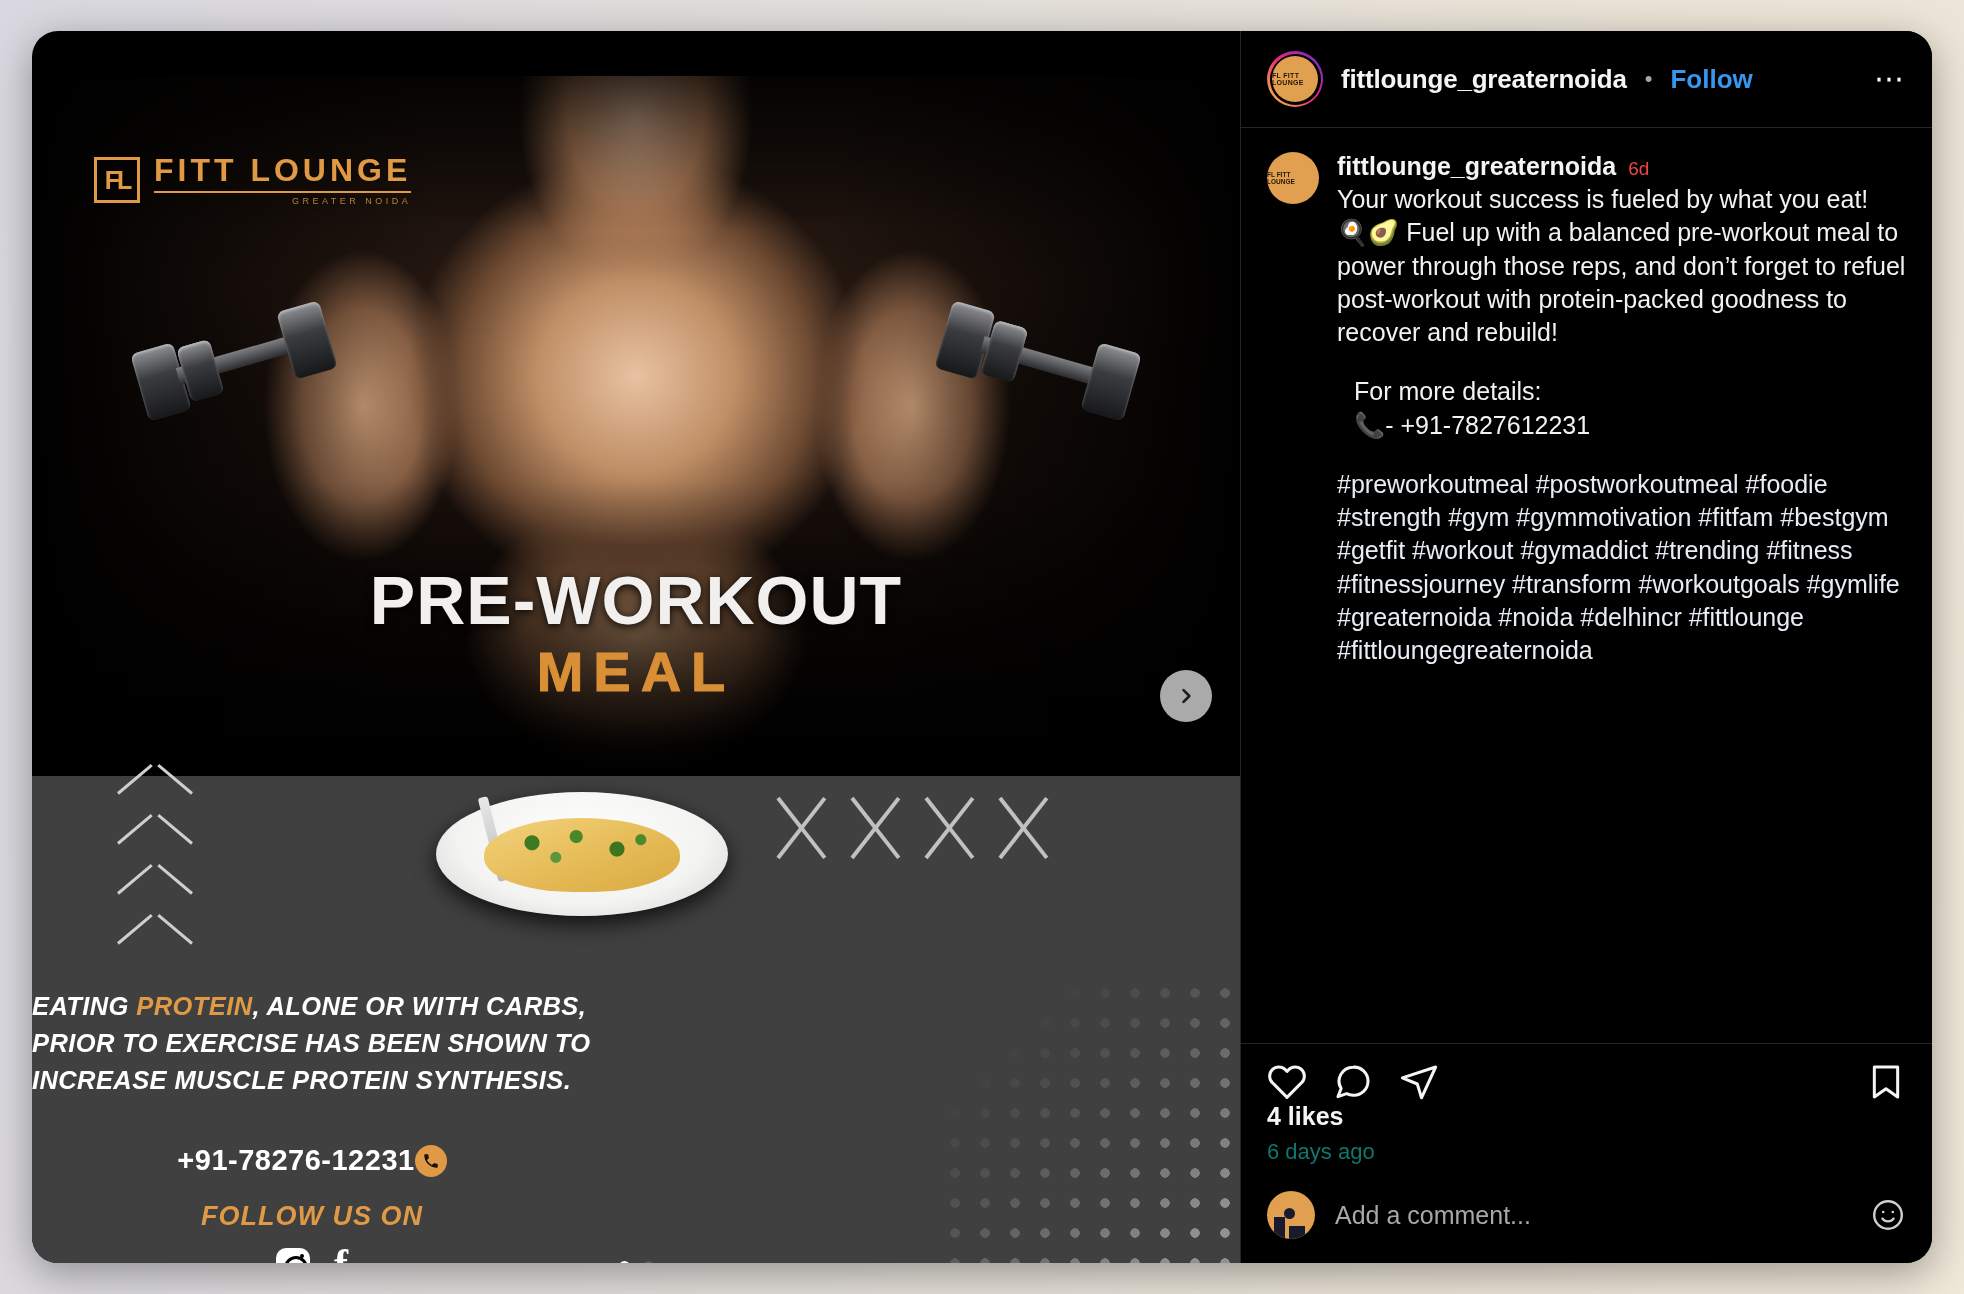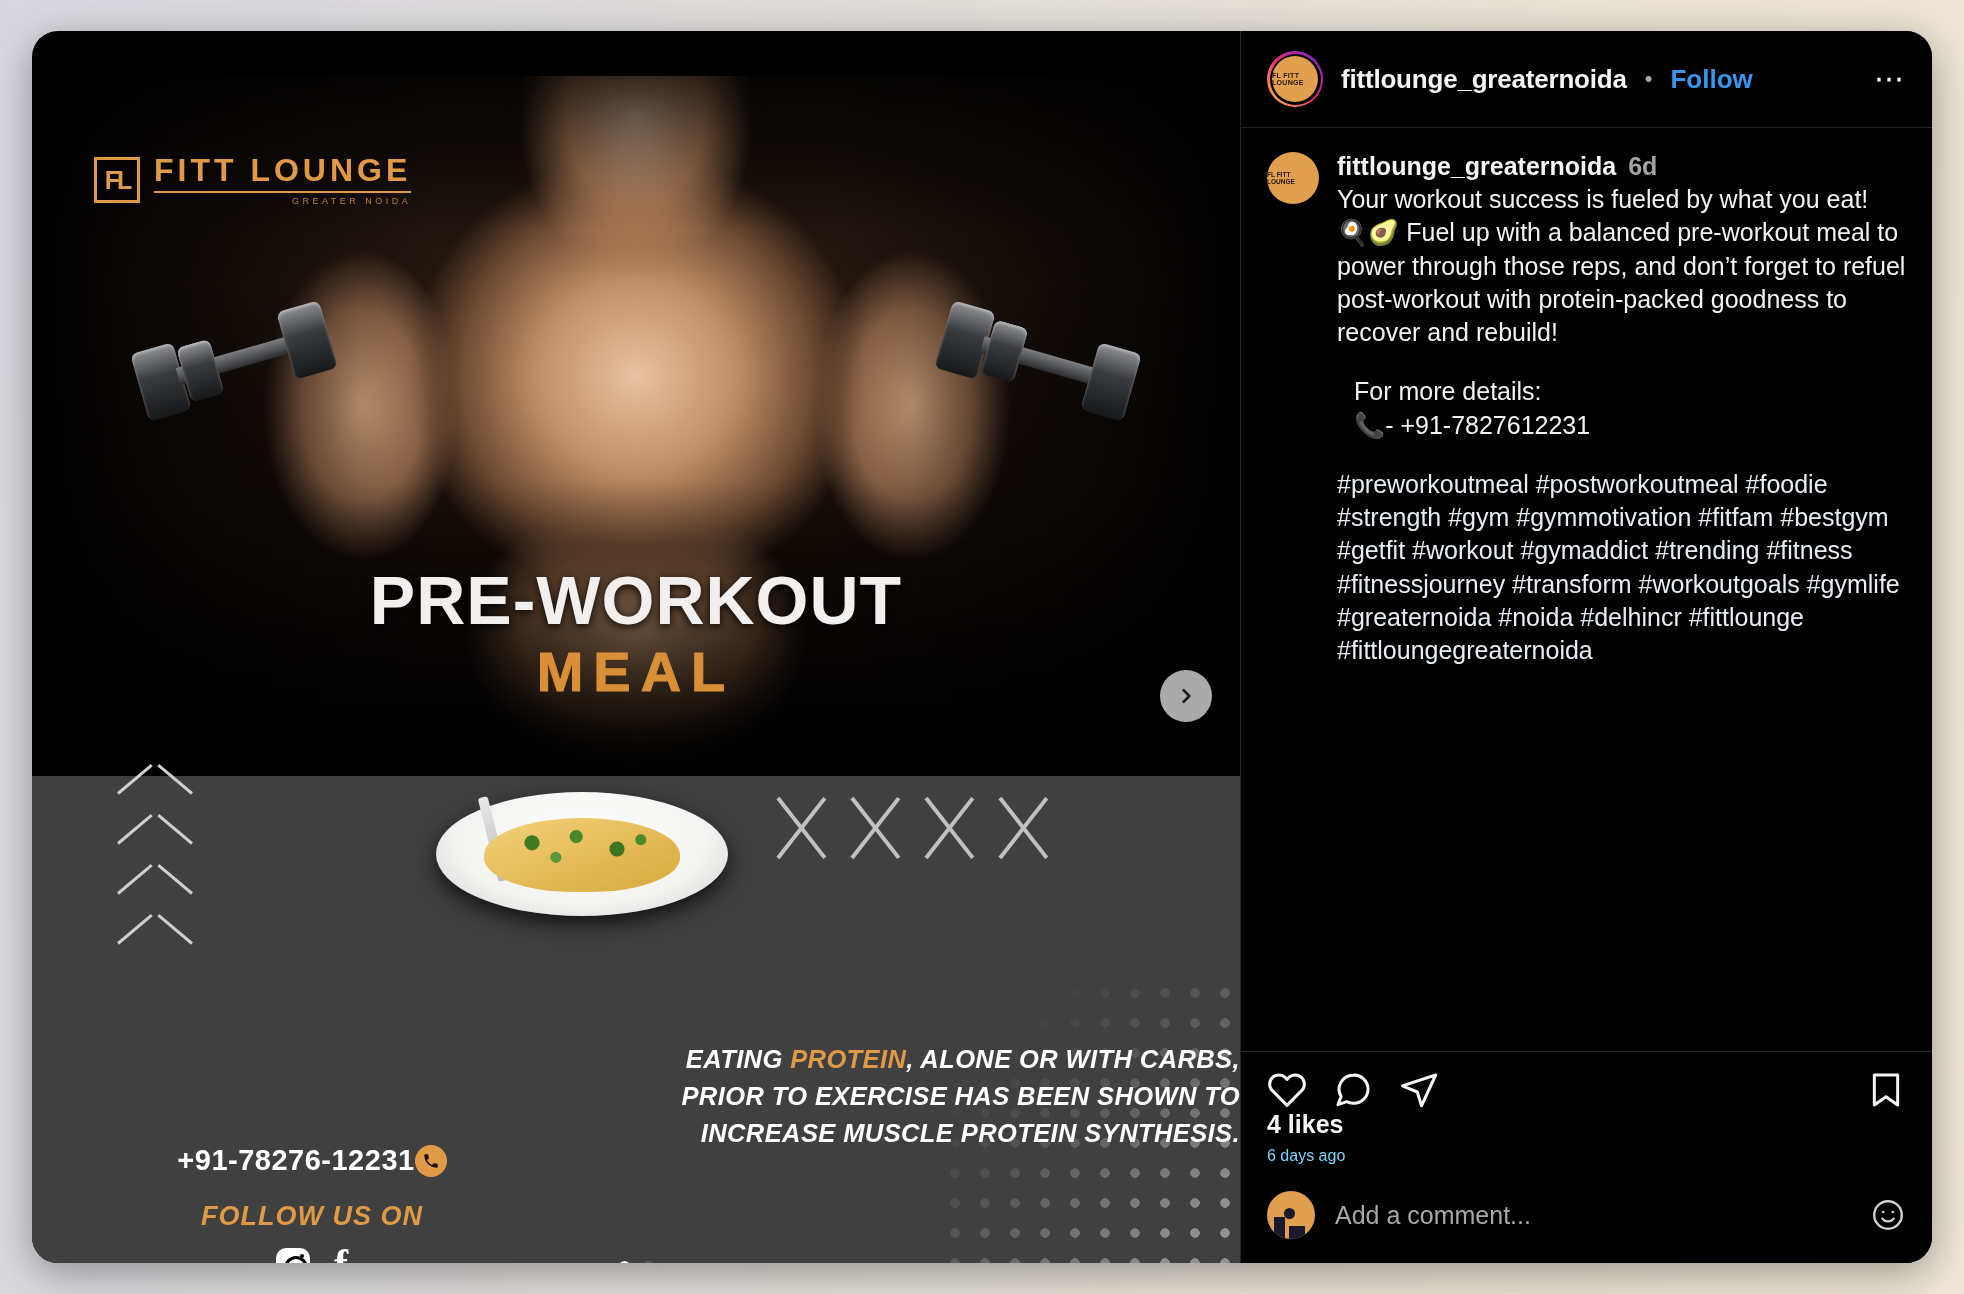--- a/index.html
+++ b/index.html
@@ -132,21 +132,21 @@
       radial-gradient(circle at 84% 34%, #4a8a2c 0 5px, transparent 6px);
   }
   .fork {
     position: absolute; left: 52px; top: 4px; width: 10px; height: 86px;
     background: linear-gradient(180deg,#e8e8ea,#b9b9bd); border-radius: 3px;
     transform: rotate(-14deg);
   }
 
   
   .body-copy {
-    position: absolute; left: 0; right: 0; top: 965px; text-align: right; z-index: 6;
+    position: absolute; left: 0; right: 0; top: 912px; text-align: left; z-index: 6;
     color: #ffffff; font-size: 25.5px; font-weight: 700; font-style: italic;
     line-height: 1.45; letter-spacing: .4px;
   }
   .body-copy .hl { color: #e09a45; }
 
   
   .contact {
     position: absolute; left: 0; width: 560px; top: 1068px; z-index: 6; text-align: center;
   }
   .phone-row {
@@ -264,37 +264,37 @@
   }
   .cap-row { display: flex; gap: 18px; }
   .cap-avatar {
     width: 52px; height: 52px; border-radius: 50%; flex: none;
     background: #e0a04f; display: flex; align-items: center; justify-content: center;
     font-size: 6.5px; font-weight: 700; color: #241605;
   }
   .cap-text { flex: 1; }
   .cap-line1 { margin-bottom: 2px; }
   .cap-user { color: #f5f5f5; font-size: 25px; font-weight: 700; }
-  .cap-time { color: #a3a3a3; font-size: 25px; margin-left: 12px; font-weight: bold; }
+  .cap-time { color: #ef4444; font-size: 19px; margin-left: 12px; }
   .cap-body {
     color: #f2f2f2; font-size: 25px; line-height: 1.33; white-space: pre-wrap;
   }
   .cap-tags {
     color: #e8edf5; font-size: 25px; line-height: 1.33; margin-top: 26px; white-space: pre-wrap;
   }
   .cap-details { margin-top: 26px; color: #f2f2f2; font-size: 25px; line-height: 1.33; white-space: pre-wrap; margin-left: 17px; }
 
   .side-actions {
     border-top: 1px solid #262626; padding: 18px 26px 0 26px; flex: none;
   }
   .act-row { display: flex; align-items: center; gap: 26px; }
   .act-icon { cursor: pointer; display: flex; }
   .act-spacer { flex: 1; }
   .likes { color: #f5f5f5; font-size: 25px; font-weight: 700; }
-  .ago { color: #7dd3fc; font-size: 16px; margin-top: 8px; }
+  .ago { color: #0f766e; font-size: 22px; margin-top: 8px; }
 
   .comment-bar {
     display: flex; align-items: center; gap: 20px;
     padding: 26px 26px 24px 26px; flex: none;
   }
   .cb-avatar {
     width: 48px; height: 48px; border-radius: 50%; flex: none;
     background: #e0a04f; position: relative; overflow: hidden;
   }
   .cb-avatar::before {

